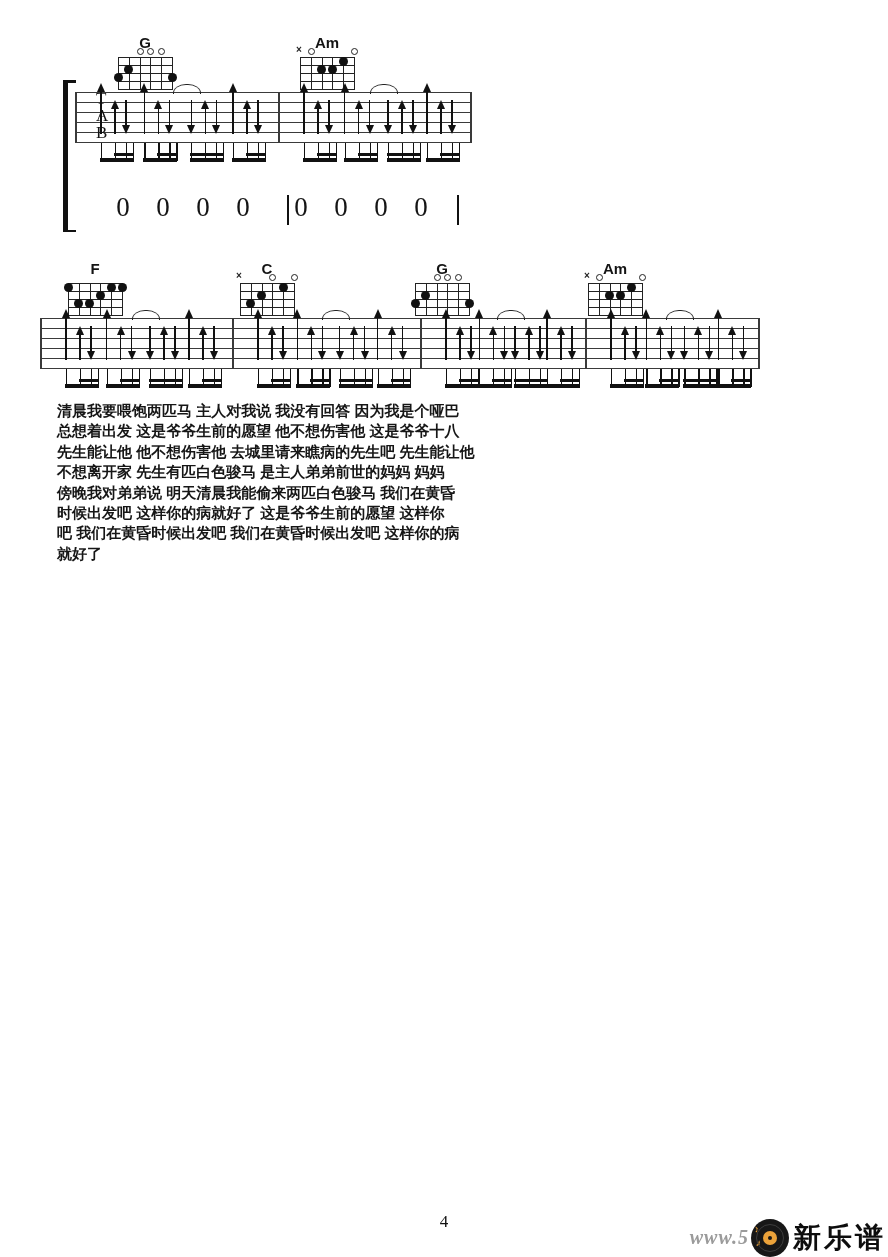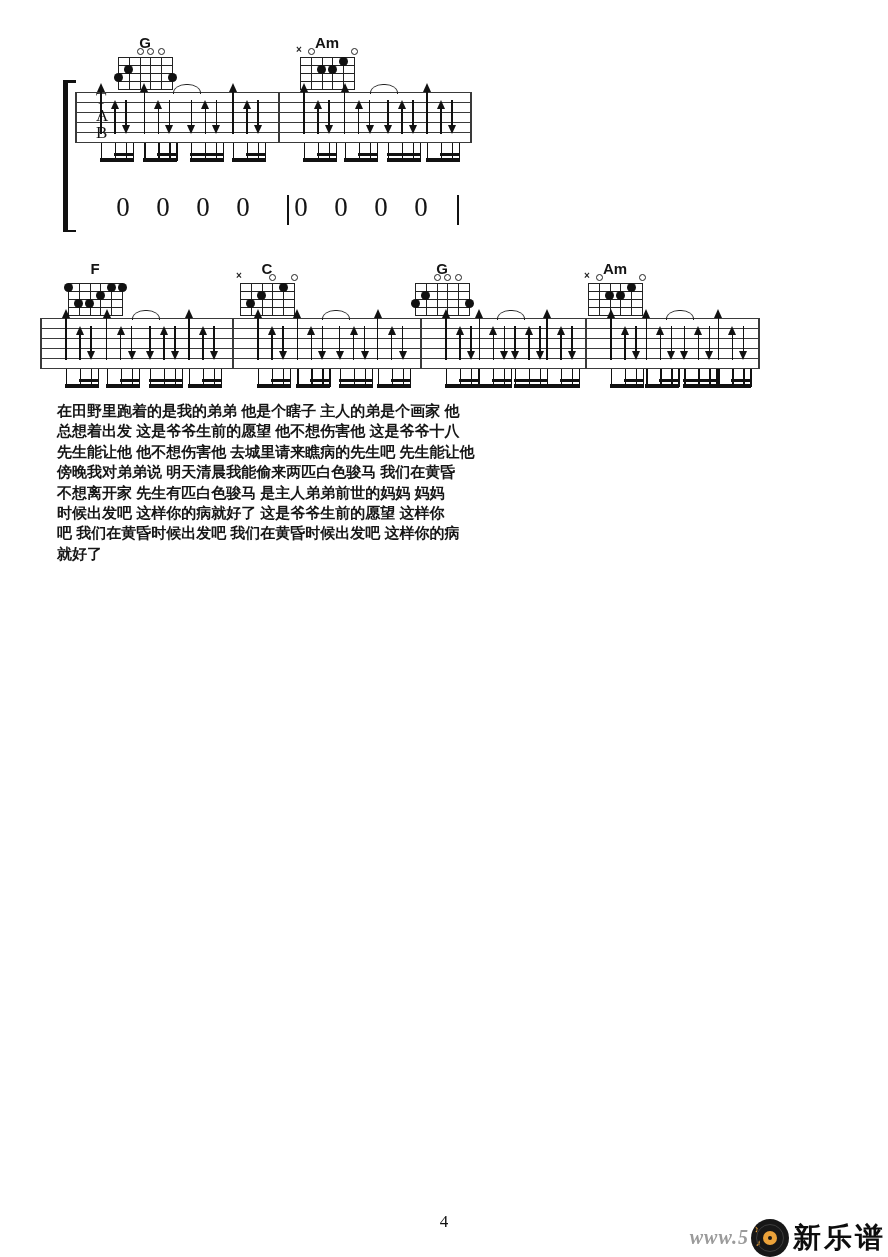--- a/index.html
+++ b/index.html
@@ -465,25 +465,25 @@
       <div style="position: absolute; left: 739.42px; top: 351px; width: 0px; height: 0px; border-left: 4px solid transparent; border-right: 4px solid transparent; border-top: 9px solid rgb(17, 17, 17);"></div>
       <div style="position: absolute; left: 717.42px; top: 384px; width: 34px; height: 3.5px; background: rgb(17, 17, 17);"></div>
       <div style="position: absolute; left: 718.42px; top: 369px; width: 1.2px; height: 18px; background: rgb(17, 17, 17);"></div>
       <div style="position: absolute; left: 732.42px; top: 369px; width: 1.2px; height: 18px; background: rgb(17, 17, 17);"></div>
       <div style="position: absolute; left: 743.42px; top: 369px; width: 1.2px; height: 18px; background: rgb(17, 17, 17);"></div>
       <div style="position: absolute; left: 750.42px; top: 369px; width: 1.2px; height: 18px; background: rgb(17, 17, 17);"></div>
       <div style="position: absolute; left: 731.42px; top: 379px; width: 20px; height: 2.5px; background: rgb(17, 17, 17);"></div>
     </div>
 
   <div class="lyrics" id="lyrics">
-      <div>在田野里跑着的是我的弟弟 他是个瞎子 主人的弟是个画家 他</div>
+      <div>清晨我要喂饱两匹马 主人对我说 我没有回答 因为我是个哑巴</div>
       <div>总想着出发 这是爷爷生前的愿望 他不想伤害他 这是爷爷十八</div>
       <div>先生能让他 他不想伤害他 去城里请来瞧病的先生吧 先生能让他</div>
+      <div>不想离开家 先生有匹白色骏马 是主人弟弟前世的妈妈 妈妈</div>
       <div>傍晚我对弟弟说 明天清晨我能偷来两匹白色骏马 我们在黄昏</div>
-      <div>不想离开家 先生有匹白色骏马 是主人弟弟前世的妈妈 妈妈</div>
       <div>时候出发吧 这样你的病就好了 这是爷爷生前的愿望 这样你</div>
       <div>吧 我们在黄昏时候出发吧 我们在黄昏时候出发吧 这样你的病</div>
       <div>就好了</div>
     </div>
 
   <div class="page-number">4</div>
 
   <div class="watermark">
     <span class="wm-url">www.5</span>
     <span class="vinyl">

